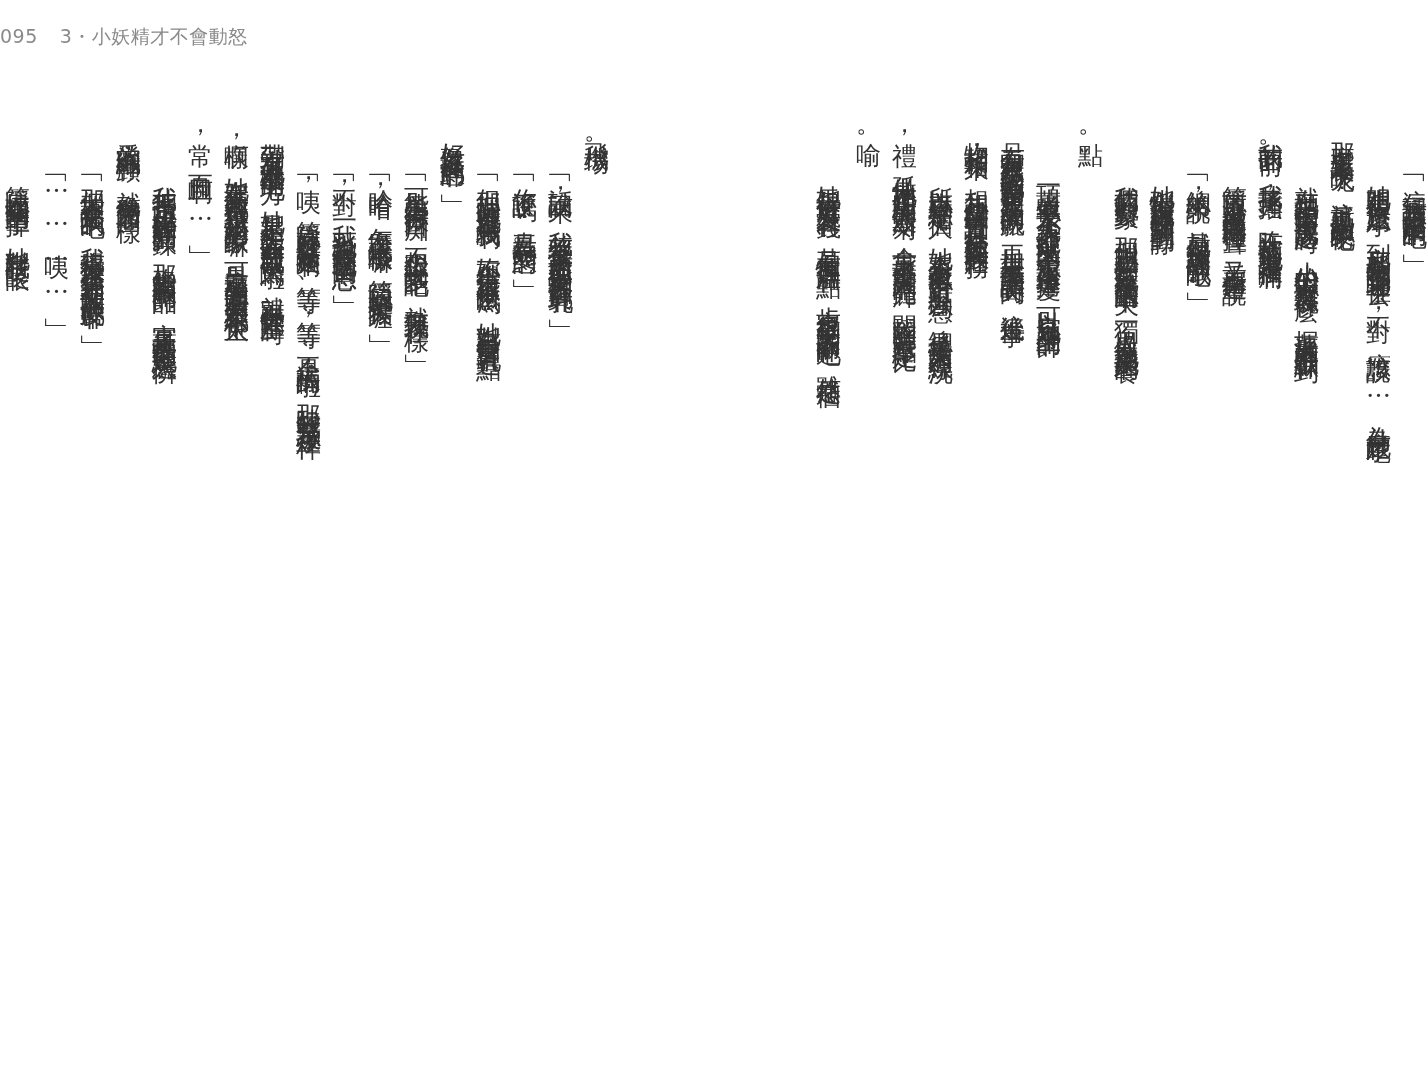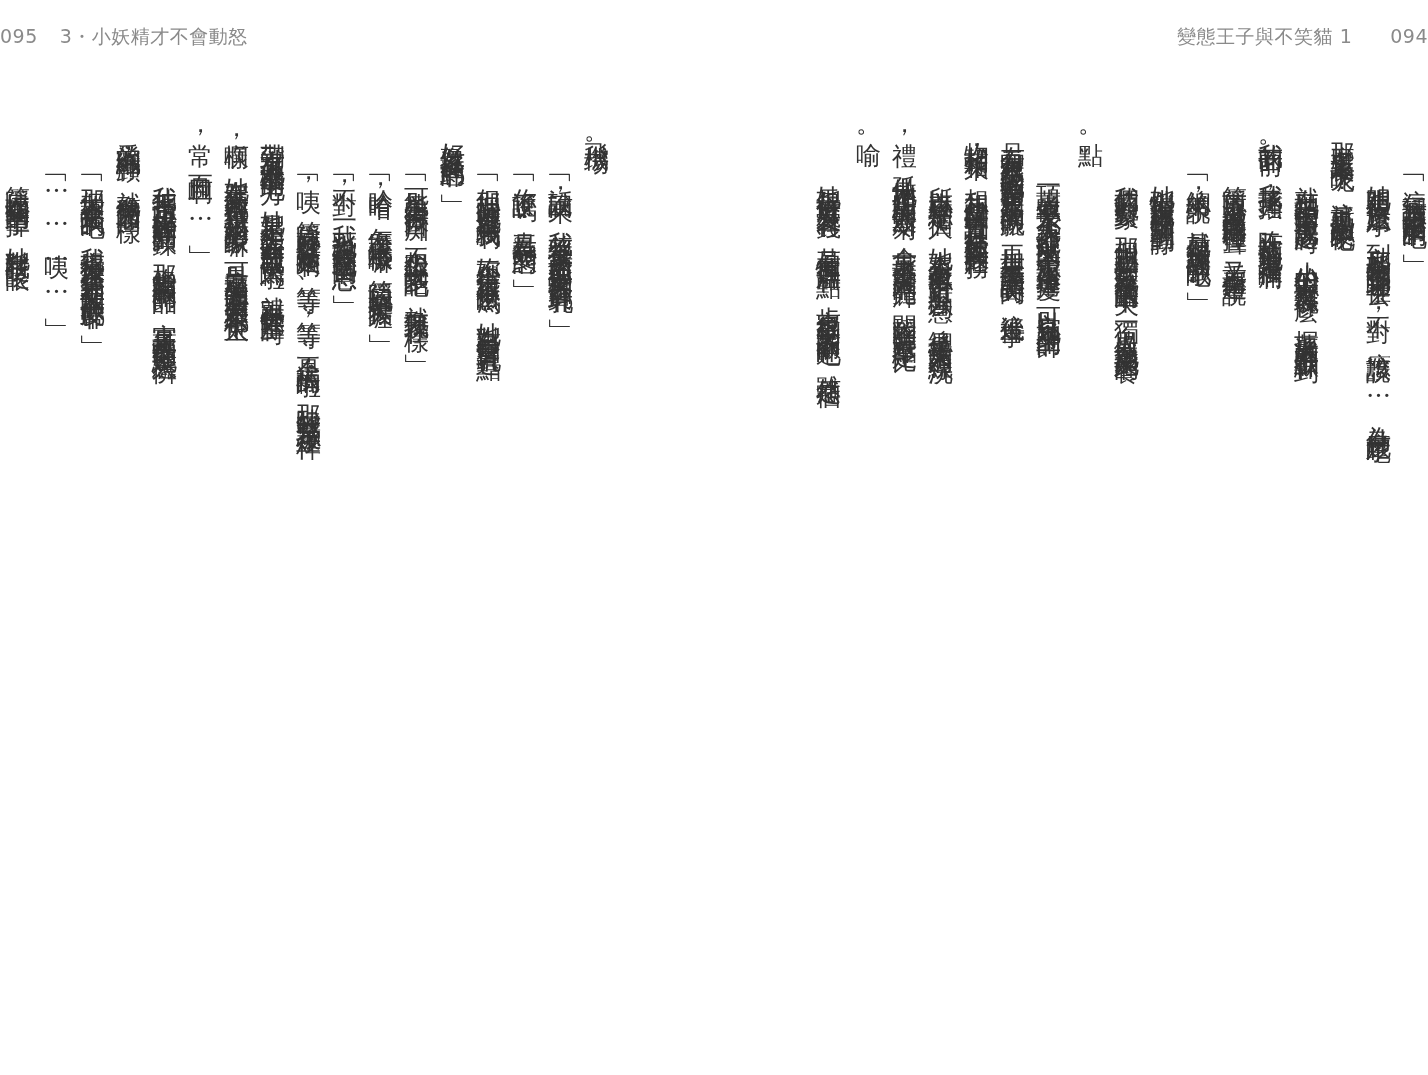--- a/index.html
+++ b/index.html
@@ -57,23 +57,20 @@
     <div class="col" style="left:219px; top:123px;">樣啊，她在眾人面前都得維持大小姐的形象嘛。可是這麼頑強的表面功夫怎麼想都不太正</div>
     <div class="col" style="left:183px; top:123px;">常，而且啊……」</div>
     <div class="col" style="left:147px; top:166px;">我伸手指向小豆梓掛在脖間的頸鍊，那條相當顯眼的飾品，牢實且柔軟的環住她惹人憐</div>
     <div class="col" style="left:111px; top:123px;">愛的纖細脖頸，就像狗兒的項圈一樣。</div>
     <div class="col" style="left:75px; top:166px;">「那個該不會是我的吧，我覺得很像在不笑貓那裡弄丟的那條皮帶耶。」</div>
     <div class="col" style="left:39px; top:166px;">「……咦……」</div>
     <div class="col" style="left:0px; top:166px;">筒隱挾在指間的筆掉了，她對我眨了眨眼。</div>
   </div>
 
   <div class="page page-right">
-    <div class="header header-right">
-      <span>變態王子與不笑貓 1</span><span class="pgnum">094</span>
-    </div>
 
     <div class="col" style="left:683px; top:166px;">「這句話應該不是這麼用的吧！」</div>
     <div class="col" style="left:647px; top:166px;">她明明長得這麼嬌小，到底那些食物都吃到哪裡去了？不對，應該說……為什麼她吃了</div>
     <div class="col" style="left:611px; top:123px;">那麼多還是長不大呢？這就是人體的奧祕吧。</div>
     <div class="col" style="left:575px; top:166px;">就在她把手中的鉛筆換成湯匙時，小小的手似乎突然發現什麼，握著湯匙的手默默伸到</div>
     <div class="col" style="left:539px; top:123px;">我的面前。我搖了搖頭，昨天被打的地方還是很痛啊。</div>
     <div class="col" style="left:503px; top:166px;">筒隱放下湯匙發出輕微的碰撞聲，又重新握起筆說：</div>
     <div class="col" style="left:467px; top:166px;">「總的來說，就是個很難攻破的強敵吧。」</div>
     <div class="col" style="left:431px; top:166px;">她悄悄窺探觀葉植物那一頭的動靜。</div>
     <div class="col" style="left:395px; top:166px;">我們的觀察對象，那個叫小豆梓的女生就坐在餐廳的中央，獨自一人傲然地享用她的餐</div>

